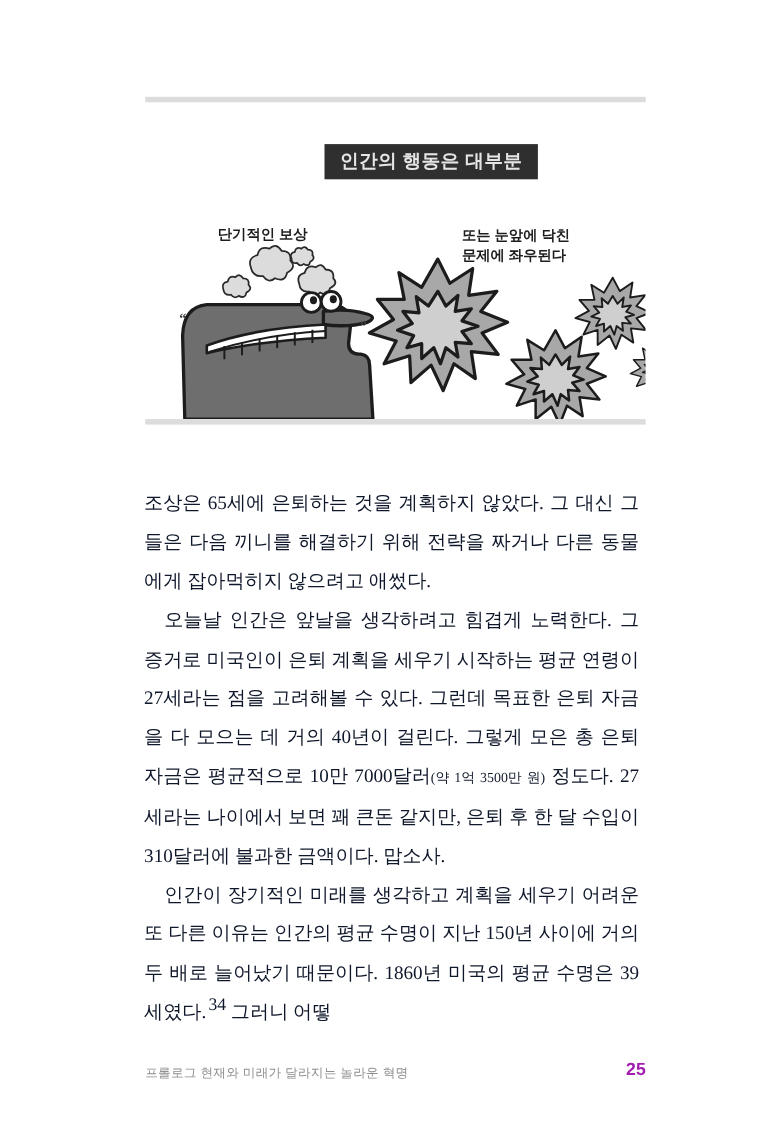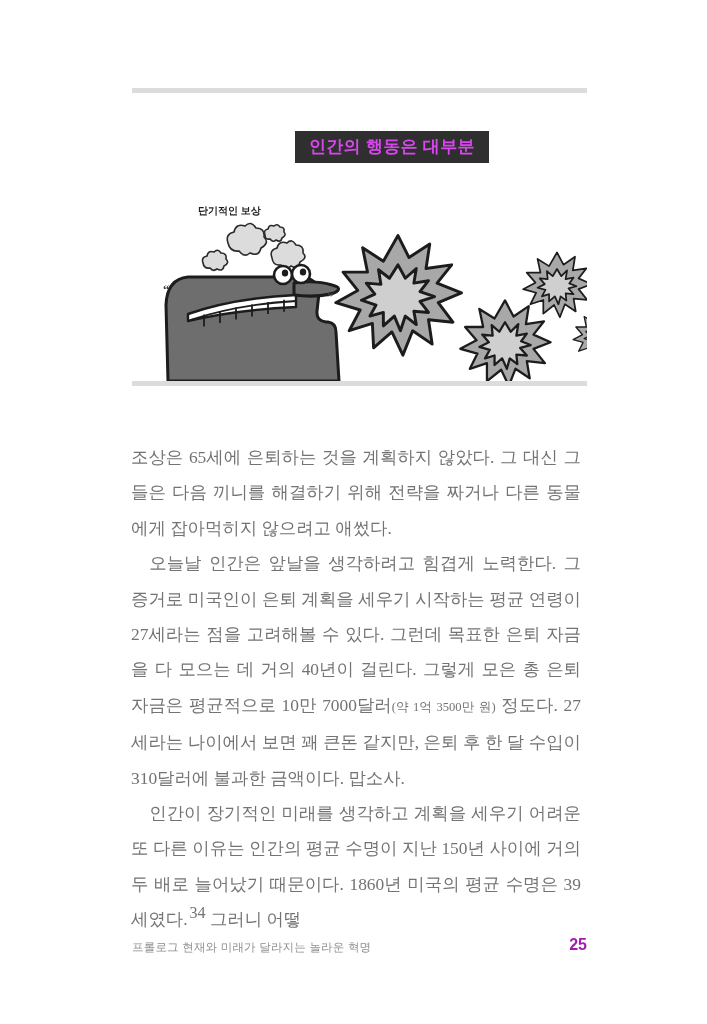--- a/index.html
+++ b/index.html
@@ -46,36 +46,36 @@
     width: 455px;
     height: 288px;
     overflow: hidden;
   }
 
   .banner {
     position: absolute;
     left: 163px;
     top: 38px;
     background: #2f2f2f;
-    color: #d946ef;
+    color: #e5e5e5;
     font-family: "Liberation Sans", "DejaVu Sans", sans-serif;
     font-weight: bold;
     font-size: 17px;
     letter-spacing: 0.3px;
     padding: 7px 14px 8px 14px;
     line-height: 1;
     white-space: nowrap;
   }
 
   .cap {
     position: absolute;
     font-family: "Liberation Sans", "DejaVu Sans", sans-serif;
     font-weight: bold;
     color: #1d1d1d;
-    font-size: 10px;
+    font-size: 13px;
     line-height: 1.35;
     white-space: pre-line;
   }
   .cap-left  { left: 66px;  top: 111px; }
   .cap-right { left: 288px; top: 112px; }
 
   .quote {
     position: absolute;
     font-family: "Liberation Serif", "DejaVu Serif", serif;
     font-size: 13px;
@@ -101,37 +101,37 @@
     width: 450px;
     color: #111111;
   }
   .para {
     font-family: "Liberation Serif", "DejaVu Serif", serif;
     font-size: 17.4px;
     line-height: 35.4px;
     text-align: justify;
     text-justify: inter-character;
     margin: 0;
-    color: #737373;
+    color: #0f172a;
     word-break: break-all;
   }
   .para + .para { text-indent: 1.05em; }
   .small-note { font-size: 12.6px; }
   sup.fn {
     font-size: 16px;
     vertical-align: super;
     line-height: 0;
     padding-left: 2px;
   }
 
   
   .footer {
     position: absolute;
     left: 132px;
-    top: 940px;
+    top: 968px;
     width: 455px;
     height: 22px;
   }
   .footer-label {
     position: absolute;
     left: 0;
     top: 0;
     font-family: "Liberation Sans", "DejaVu Sans", sans-serif;
     font-size: 11.5px;
     color: #8e8e8e;
@@ -215,20 +215,22 @@
             <path fill="#a8a8a8" d="M0 -48 L9 -31 L25 -42 L22 -23 L41 -26 L30 -12 L48 -4 L30 3 L42 18 L23 16 L26 34 L11 24 L4 42 L-4 25 L-19 37 L-19 18 L-37 24 L-29 8 L-47 3 L-30 -6 L-42 -20 L-23 -20 L-27 -39 L-11 -29 Z"></path>
             <path fill="#cfcfcf" d="M0 -25 L6 -15 L14 -23 L12 -11 L23 -13 L17 -5 L27 -1 L16 2 L23 10 L12 9 L13 19 L5 13 L2 24 L-3 13 L-11 20 L-11 10 L-21 13 L-16 4 L-27 1 L-17 -4 L-24 -12 L-13 -11 L-14 -22 L-6 -15 Z"></path>
           </g>
         </g>
       </svg>
 
       <div class="banner">인간의 행동은 대부분</div>
 
       <div class="cap cap-left">단기적인 보상</div>
 
+      <div class="cap cap-right">또는 눈앞에 닥친
+문제에 좌우된다</div>
 
       <div class="quote quote-open">“</div>
       <div class="quote quote-close">”</div>
 
     </div>
   </div>
 
   <div class="body-copy">
 
     <p class="para">조상은 65세에 은퇴하는 것을 계획하지 않았다. 그 대신 그들은 다음 끼니를 해결하기 위해 전략을 짜거나 다른 동물에게 잡아먹히지 않으려고 애썼다.</p>

